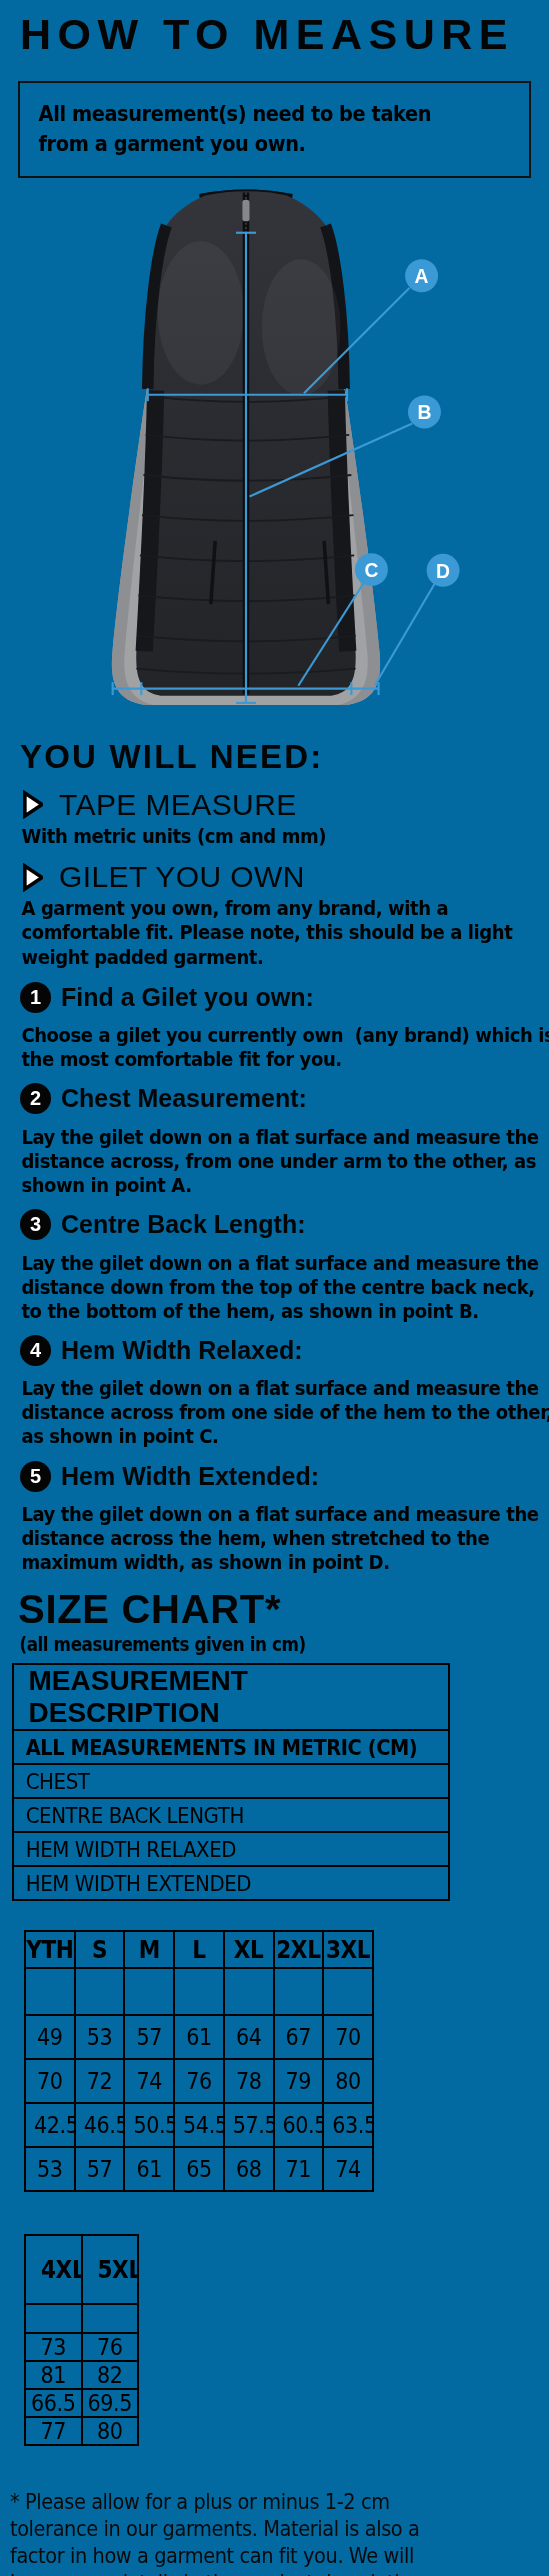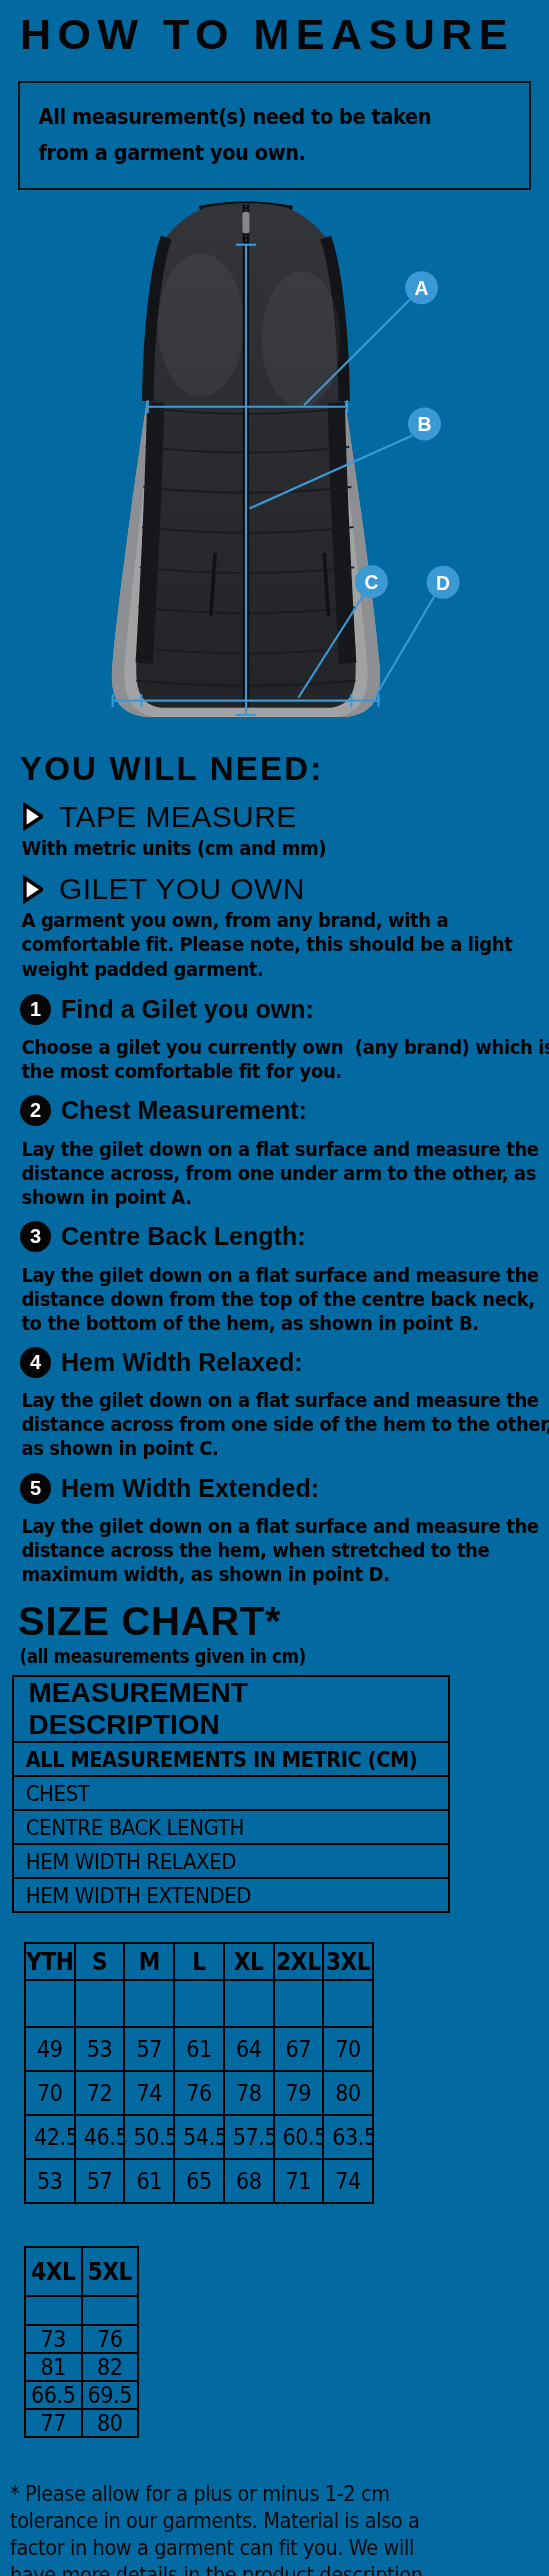--- a/index.html
+++ b/index.html
@@ -12,21 +12,21 @@
   .cond{font-family:"DejaVu Sans","Liberation Sans",sans-serif; font-stretch:condensed; letter-spacing:-0.4px;}
 
   .page-title{
     margin:11.5px 0 0 20px; font-size:43px; letter-spacing:6.5px; line-height:1.05;
     white-space:nowrap;
   }
   .notice-box{
     box-sizing:border-box; margin:24.4px 0 0 18px; width:513px;
     border:2.9px solid #111; padding:16px 43px 17px 18.6px;
   }
-  .notice-text{font-weight:bold; font-size:21.5px; line-height:36px; white-space:pre-wrap;}
+  .notice-text{font-weight:bold; font-size:21.5px; line-height:30px; white-space:pre-wrap;}
 
   .figure-wrap{position:relative; width:550px; height:534px; margin-top:5.7px;}
 
   .section-heading{margin:20px 0 0 20px; font-size:33px; letter-spacing:2.2px;}
 
   .need-item{margin:13px 0 0 21.5px;}
   .need-item-head{display:flex; align-items:center; gap:16px; height:32px;}
   .need-item-title{font-size:30px; font-weight:normal; letter-spacing:0.4px; color:#050505;}
   .need-item-desc{margin-top:2.9px; font-weight:bold; font-size:20px; line-height:24.4px; width:534px; white-space:pre-wrap;}
 
@@ -51,21 +51,21 @@
   .t1 thead th{font-size:28px; font-weight:bold; height:43px; padding-left:14.3px; letter-spacing:0;}
   .t1 tbody td{font-size:22px; height:32px; font-weight:normal;}
   .t1 tbody tr:first-child td{font-weight:bold; font-size:21.5px; height:32px; letter-spacing:-0.4px;border-radius:16px;}
 
   .t2{margin:29px 0 0 24px; width:350px;}
   .t2 th{font-size:24px; font-weight:bold; height:35px; text-align:center; padding:0;}
   .t2 td{font-size:23px; height:26px; text-align:center; padding:8px;margin-left:28px;}
   .t2 tbody tr:first-child td{height:29px;}
 
   .t3{margin:42px 0 0 24px; width:115px;}
-  .t3 th{font-size:24px; font-weight:bold; height:37px; text-align:center; padding:5px;}
+  .t3 th{font-size:24px; font-weight:bold; height:37px; text-align:center; padding:15px;}
   .t3 td{font-size:23px; height:26px; text-align:center; padding:0;}
   .t3 tbody tr:first-child td{height:26.5px;}
 
   .footnote{
     margin:42px 0 0 10px; width:453px;
     font-size:21.5px; line-height:27px; font-weight:normal; color:#0a0a0a; white-space:pre-wrap;
   }
 </style>
 </head>
 <body>

